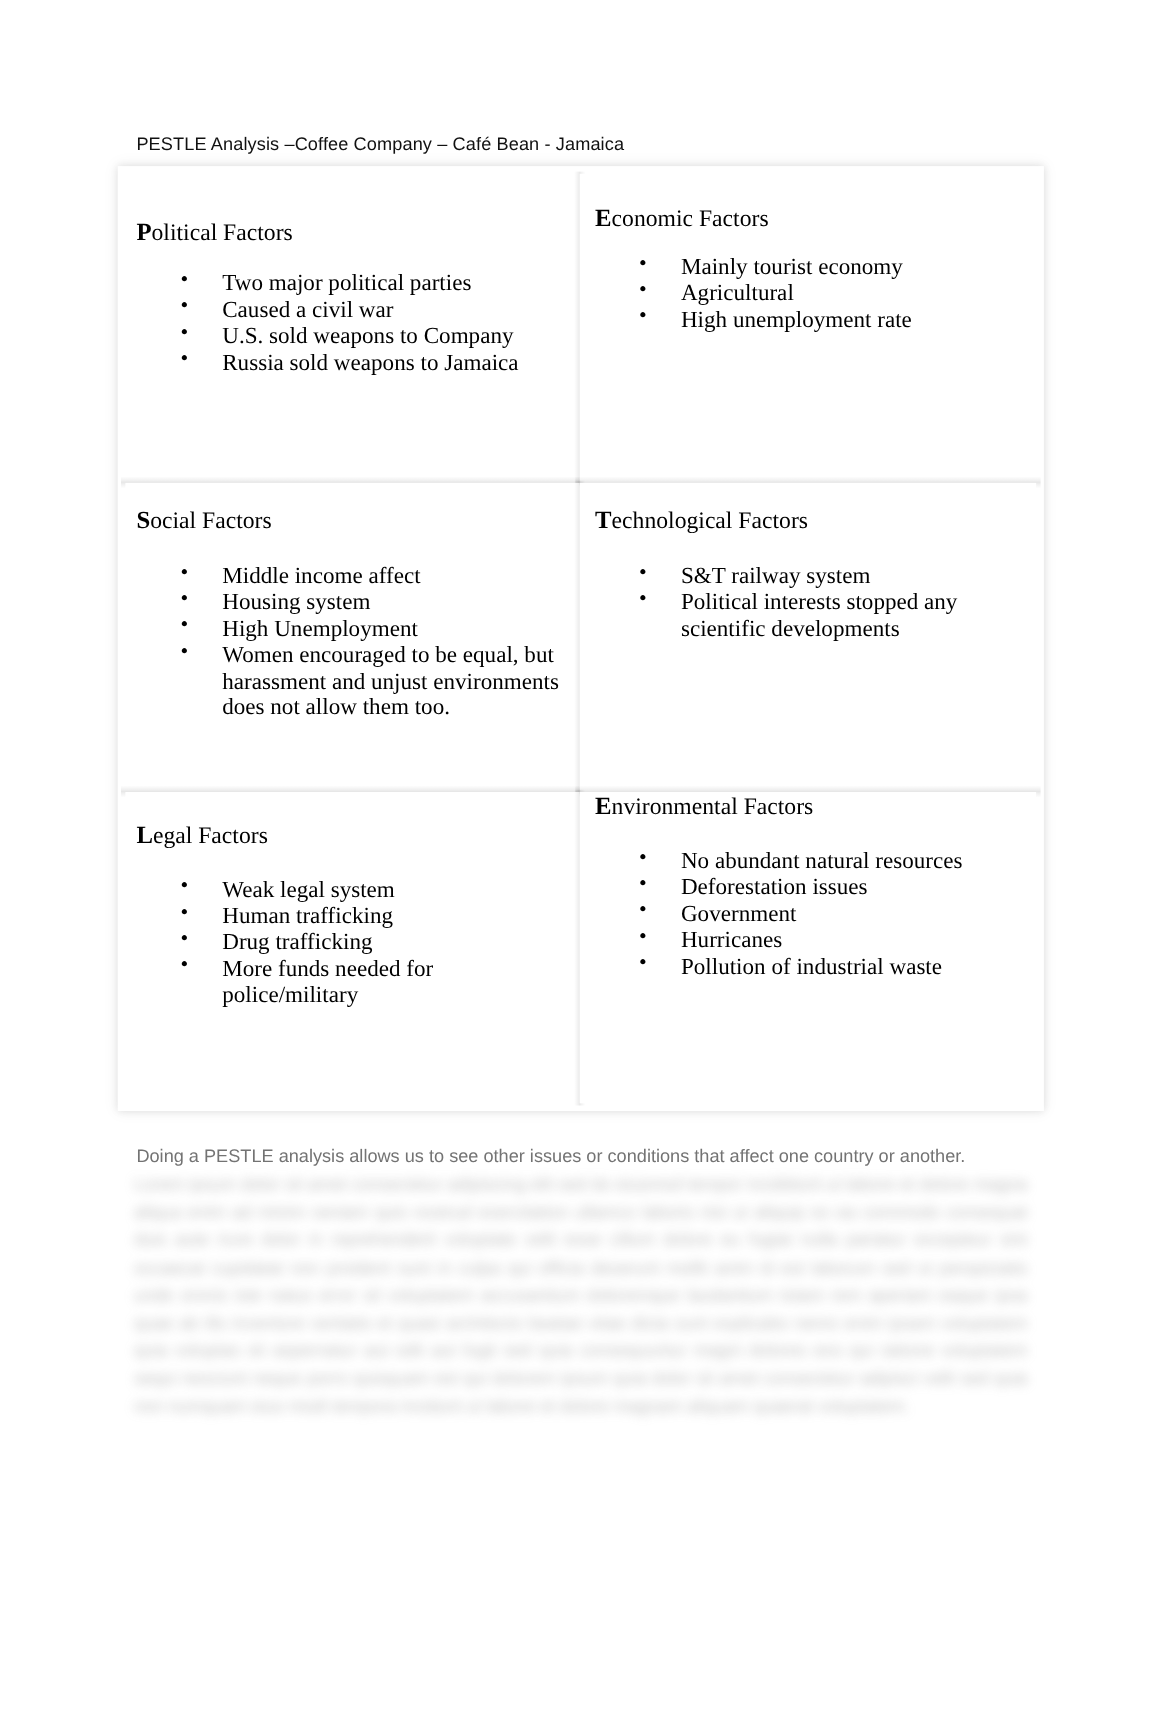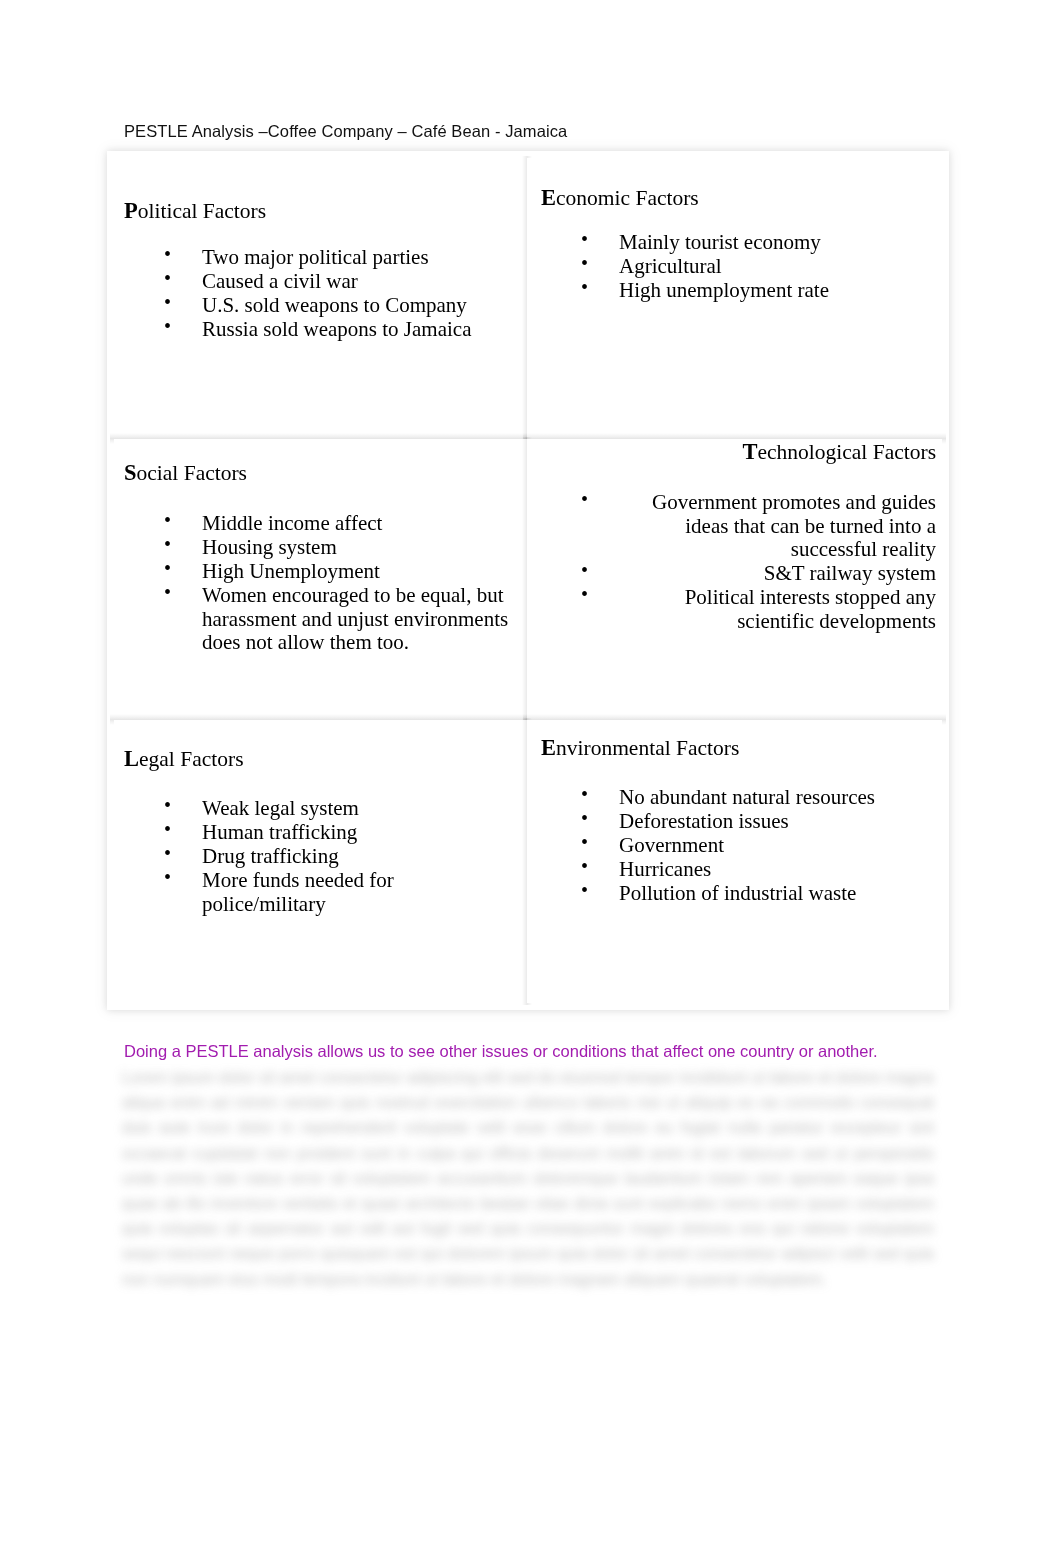--- a/index.html
+++ b/index.html
@@ -140,40 +140,40 @@
   
   .cell-political .cell-inner { padding-top: 40px; }
   .cell-political .bullets    { margin-top: 22px; }
 
   .cell-economic .cell-inner  { padding-top: 27px; padding-left: 14px; }
   .cell-economic .bullets     { margin-top: 20px; }
 
   .cell-social .cell-inner    { padding-top: 21px; }
   .cell-social .bullets       { margin-top: 26px; }
 
-  .cell-tech .cell-inner      { padding-left: 14px; text-align: right; }
+  .cell-tech .cell-inner      { padding-top: 21px; padding-left: 14px; }
   .cell-tech .bullets         { margin-top: 26px; }
   .cell-tech .bullets li      { padding-right: 0; }
 
   .cell-legal .cell-inner     { padding-top: 26px; }
   .cell-legal .bullets        { margin-top: 25px; }
 
-  .cell-environmental .cell-inner { padding-top: 15px; padding-left: 14px; }
+  .cell-environmental .cell-inner { padding-left: 14px; }
   .cell-environmental .bullets    { margin-top: 25px; }
 
   
   .closing {
     position: absolute;
     left: 124px;
     top: 1039px;
     width: 800px;
     font-family: "Liberation Sans", sans-serif;
     font-size: 16.5px;
     line-height: 25px;
-    color: #a21caf;
+    color: #737373;
   }
 
   
   .redacted-block {
     position: absolute;
     left: 122px;
     top: 1065px;
     width: 812px;
     font-family: "Liberation Sans", sans-serif;
     font-size: 16px;
@@ -228,21 +228,20 @@
           <li>High Unemployment</li>
           <li>Women encouraged to be equal, but harassment and unjust environments does not allow them too.</li>
         </ul>
       </div>
     </div>
 
     <div class="cell cell-tech border-bottom">
       <div class="cell-inner">
         <div class="cell-heading"><span class="cap">T</span><span>echnological Factors</span></div>
         <ul class="bullets">
-          <li>Government promotes and guides ideas that can be turned into a successful reality</li>
           <li>S&amp;T railway system</li>
           <li>Political interests stopped any scientific developments</li>
         </ul>
       </div>
     </div>
 
     <div class="cell cell-legal border-right">
       <div class="cell-inner">
         <div class="cell-heading"><span class="cap">L</span><span>egal Factors</span></div>
         <ul class="bullets">

